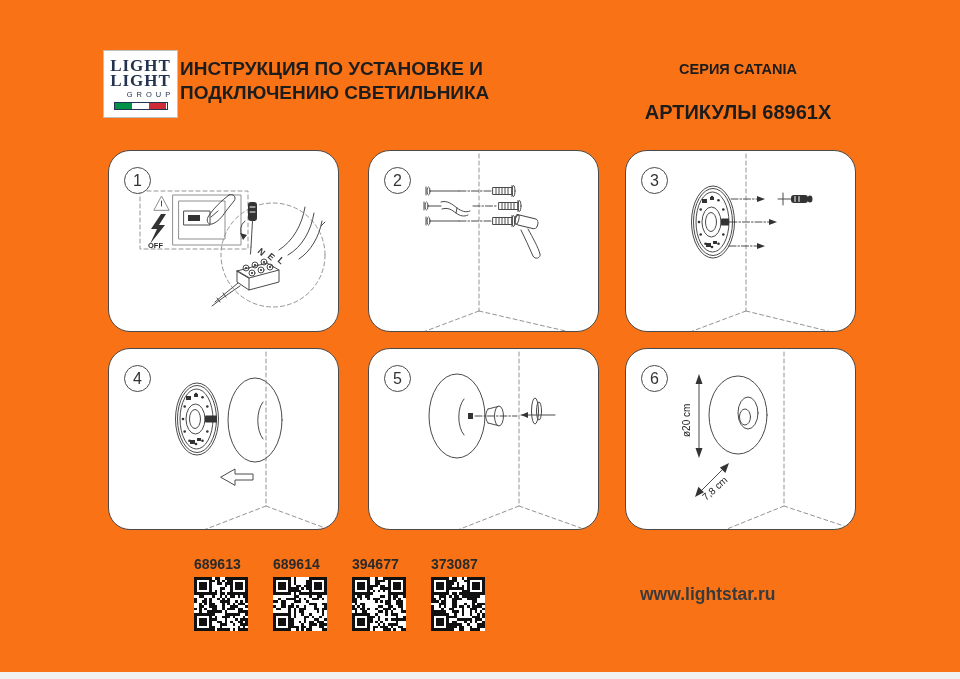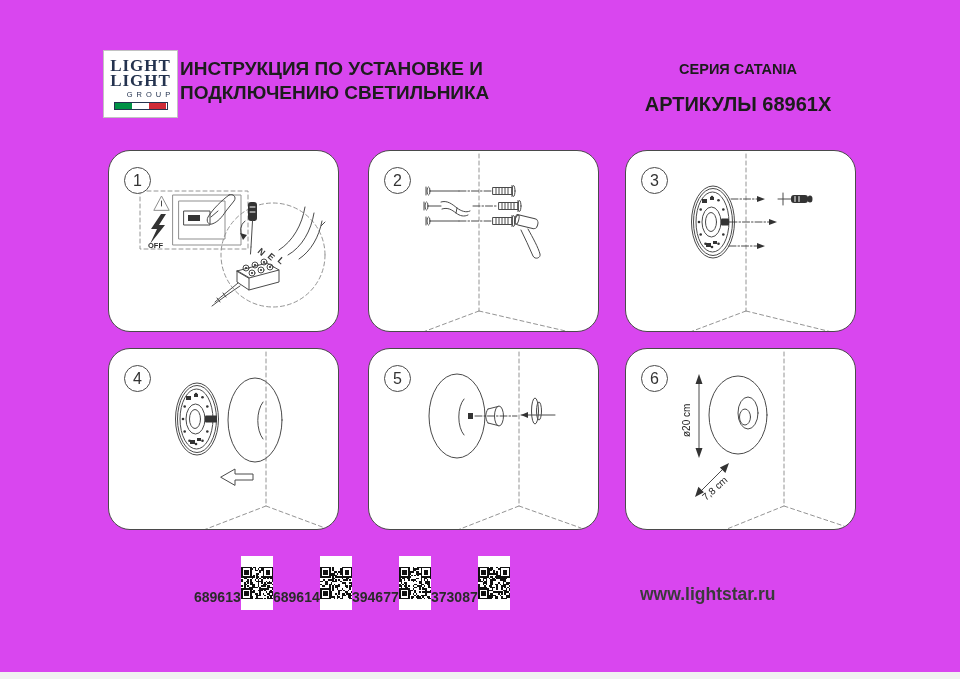--- a/index.html
+++ b/index.html
@@ -1,51 +1,51 @@
 <!DOCTYPE html>
 <html><head>
 <meta charset="utf-8">
 <style>
   html,body{margin:0;padding:0;background:#fff;}
-  .page{position:relative;width:960px;height:679px;background:#d946ef;overflow:hidden;
+  .page{position:relative;width:960px;height:679px;background:#f97316;overflow:hidden;
         font-family:"Liberation Sans",sans-serif;color:#1c1c1c;}
   
   .logo-box{position:absolute;left:103px;top:50px;width:73px;height:66px;border:1px solid #c2c2c2;
             display:flex;flex-direction:column;align-items:center;justify-content:center;background:#fff;}
   .logo-word{font-family:"Liberation Serif",serif;font-weight:700;font-size:17px;line-height:15px;
              color:#24334f;letter-spacing:1px;}
   .logo-group{font-family:"Liberation Sans",sans-serif;font-size:7.5px;letter-spacing:4px;color:#24334f;
               margin-top:2px;margin-left:20px;}
   .logo-flag{display:flex;width:52px;height:6px;border:1px solid #24334f;margin-top:3px;}
   .logo-flag span{flex:1;}
   .title{position:absolute;left:180px;top:57px;font-size:19px;font-weight:700;line-height:24px;color:#1d1d1d;}
   .series{position:absolute;left:618px;top:61px;width:240px;text-align:center;}
   .series-line1{font-size:14.5px;font-weight:700;}
-  .series-line2{font-size:20px;font-weight:700;margin-top:16px;}
+  .series-line2{font-size:20px;font-weight:700;margin-top:24px;}
   
   .panel{position:absolute;width:229px;height:180px;border:1.2px solid #4a4a4a;border-radius:22px;background:#fff;}
   .panel svg.art{position:absolute;left:0;top:0;width:229px;height:180px;}
   .badge{position:absolute;left:15px;top:16px;width:25px;height:25px;border:1px solid #4a4a4a;border-radius:50%;
          display:flex;align-items:center;justify-content:center;font-size:16px;font-weight:400;color:#333;
          background:#fff;z-index:2;}
   
   .art path,.art line,.art rect,.art circle,.art ellipse,.art polygon,.art polyline{
       stroke:#4a4a4a;fill:none;stroke-width:1;stroke-linecap:round;stroke-linejoin:round;}
   .art .fill{fill:#333;stroke:none;}
   .art .dash{stroke:#949494;stroke-dasharray:4 3;}
   .art .dashdot{stroke-dasharray:7 2 1.5 2;}
   .art .thin{stroke:#8f8f8f;}
   .art .white{stroke:#fff;stroke-width:1;}
   .art text{stroke:none;fill:#2b2b2b;}
   .art .t7{font:700 7.5px "Liberation Sans",sans-serif;}
   .art .t9{font:600 9px "Liberation Sans",sans-serif;fill:#3a3a3a;}
   .art .t10{font:400 10px "Liberation Sans",sans-serif;fill:#222;}
   
   .qr-row{position:absolute;left:194px;top:556px;display:flex;}
-  .qr-item{width:79px;display:flex;flex-direction:row;align-items:flex-end;}
+  .qr-item{width:79px;display:flex;flex-direction:column;align-items:flex-start;}
   .qr-label{font-size:14px;font-weight:600;color:#2a2a2a;margin-bottom:5px;}
   .qr-code{width:54px;height:54px;background:#fff;}
   .website{position:absolute;left:640px;top:584px;width:200px;
            font-size:17.5px;font-weight:700;color:#3a3a3a;}
   .bottom-edge{position:absolute;left:0;top:672px;width:960px;height:7px;background:#f1f1f1;}
 </style>
 </head>
 <body>
 
 <div class="page">

